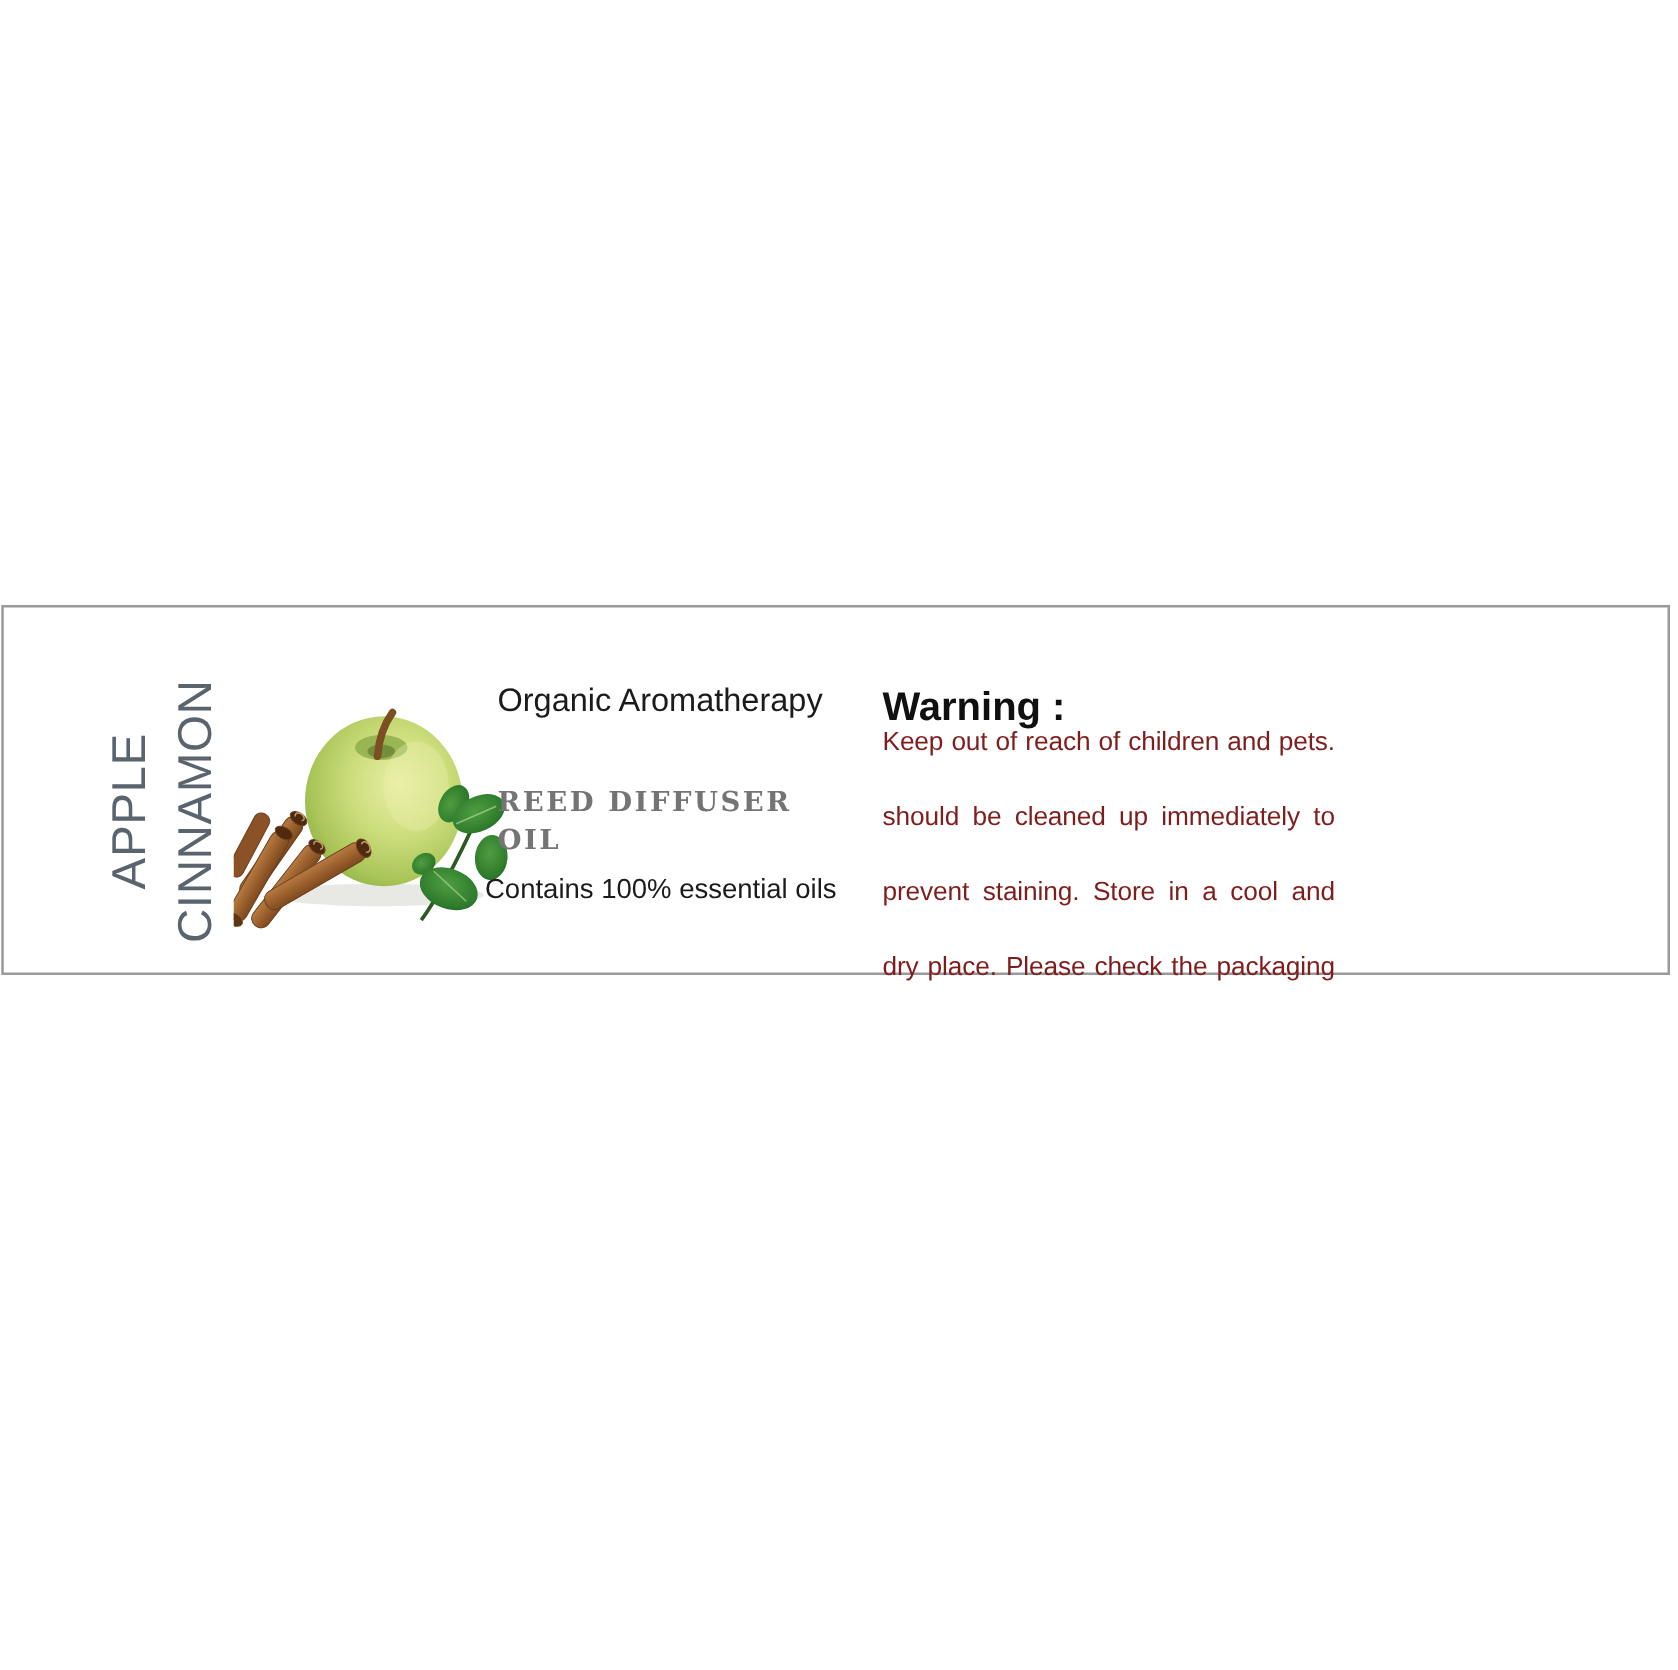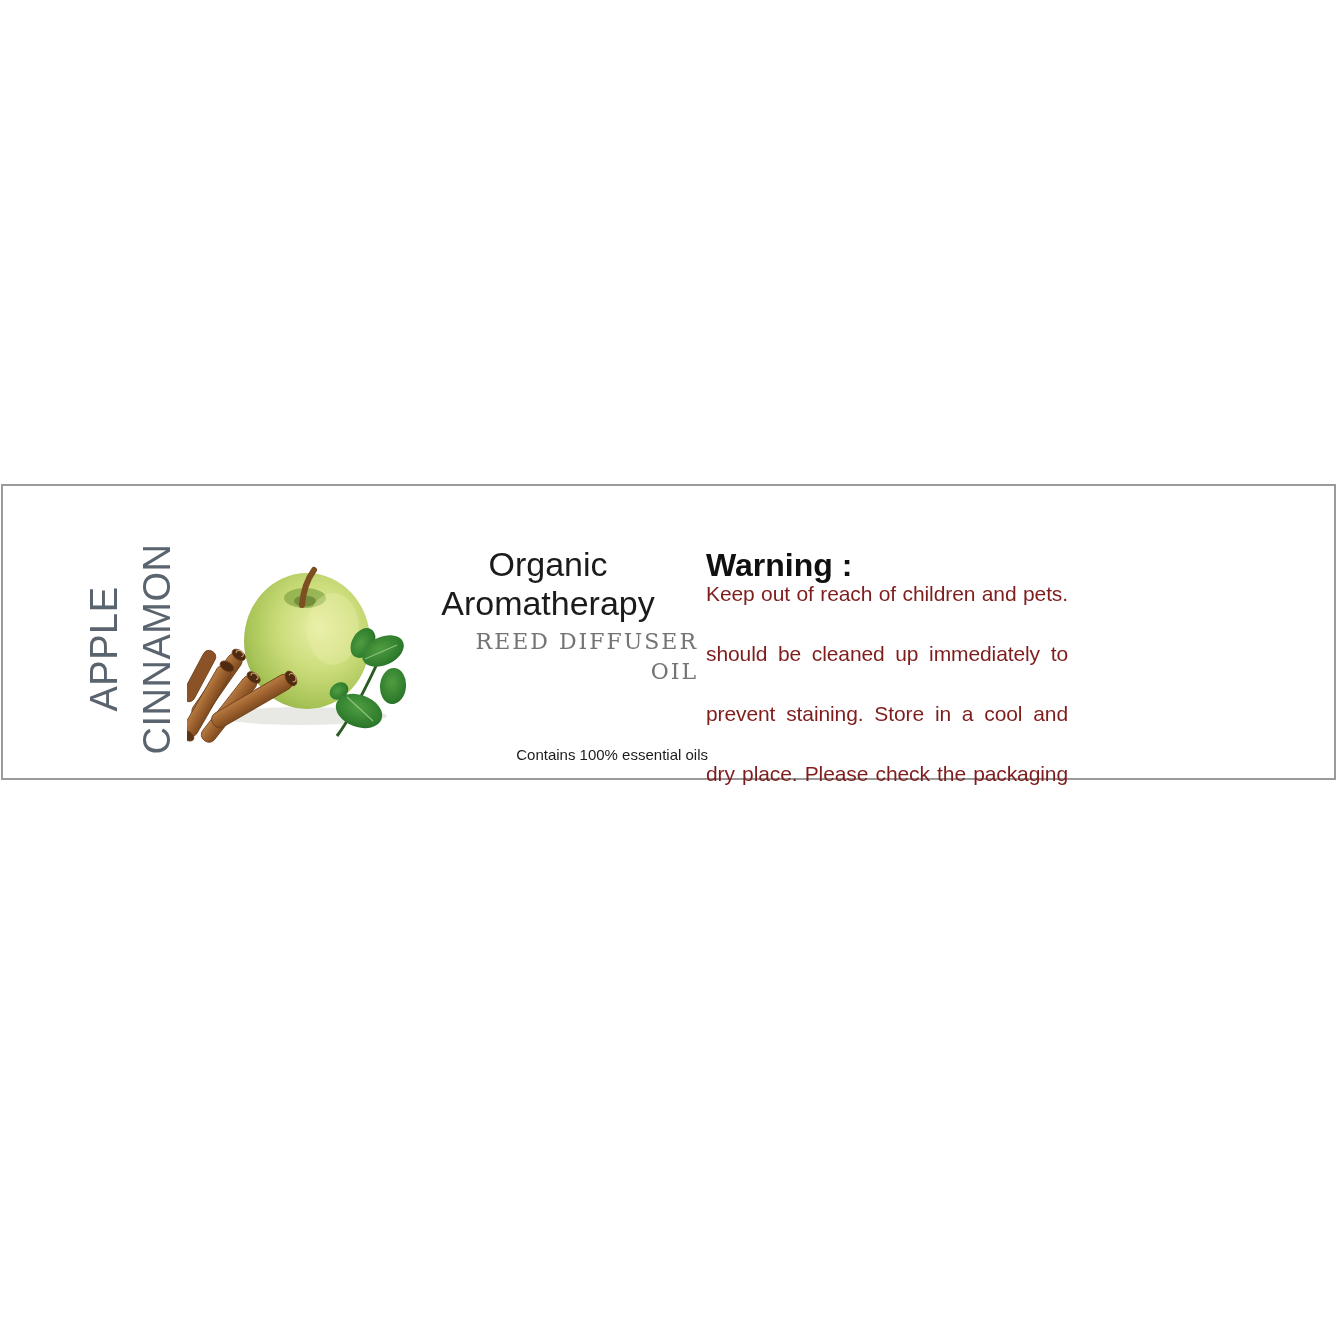--- a/index.html
+++ b/index.html
@@ -45,47 +45,45 @@
     top: 65px;
     width: 220px;
     height: 192px;
   }
   
   .brand-line {
     position: absolute;
     left: 395px;
     top: 59px;
     width: 300px;
-    text-align: center;
-    font-size: 34px;
+    font-size: 26px;
     color: #1b1b1b;
   }
   .product-title {
     position: absolute;
     left: 395px;
     top: 141px;
     width: 300px;
-    text-align: right;
+    text-align: left;
     font-family: "DejaVu Serif", "Liberation Serif", serif;
-    font-weight: normal;
+    font-weight: bold;
     font-size: 22px;
     line-height: 30px;
     letter-spacing: 2px;
     color: #747474;
   }
   .contents-block {
     position: absolute;
     left: 385px;
     top: 211px;
     width: 320px;
-    text-align: right;
-    font-size: 15px;
+    text-align: left;
+    font-size: 22px;
     line-height: 28px;
     color: #1b1b1b;
-    margin-top: 44px;
   }
   
   .warning-heading {
     position: absolute;
     left: 703px;
     top: 61px;
     font-size: 32px;
     font-weight: bold;
     color: #101010;
   }

